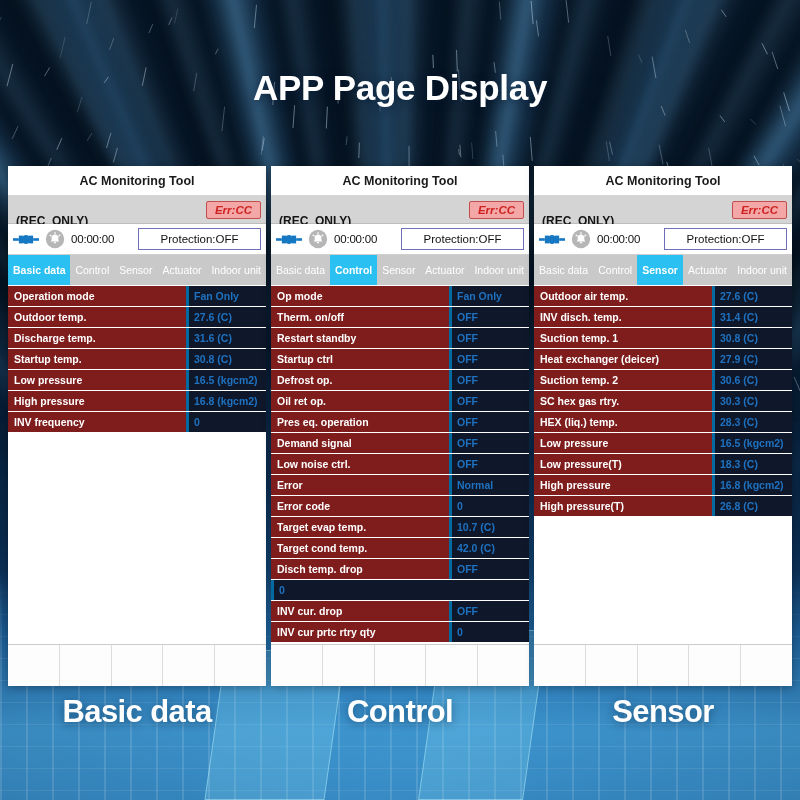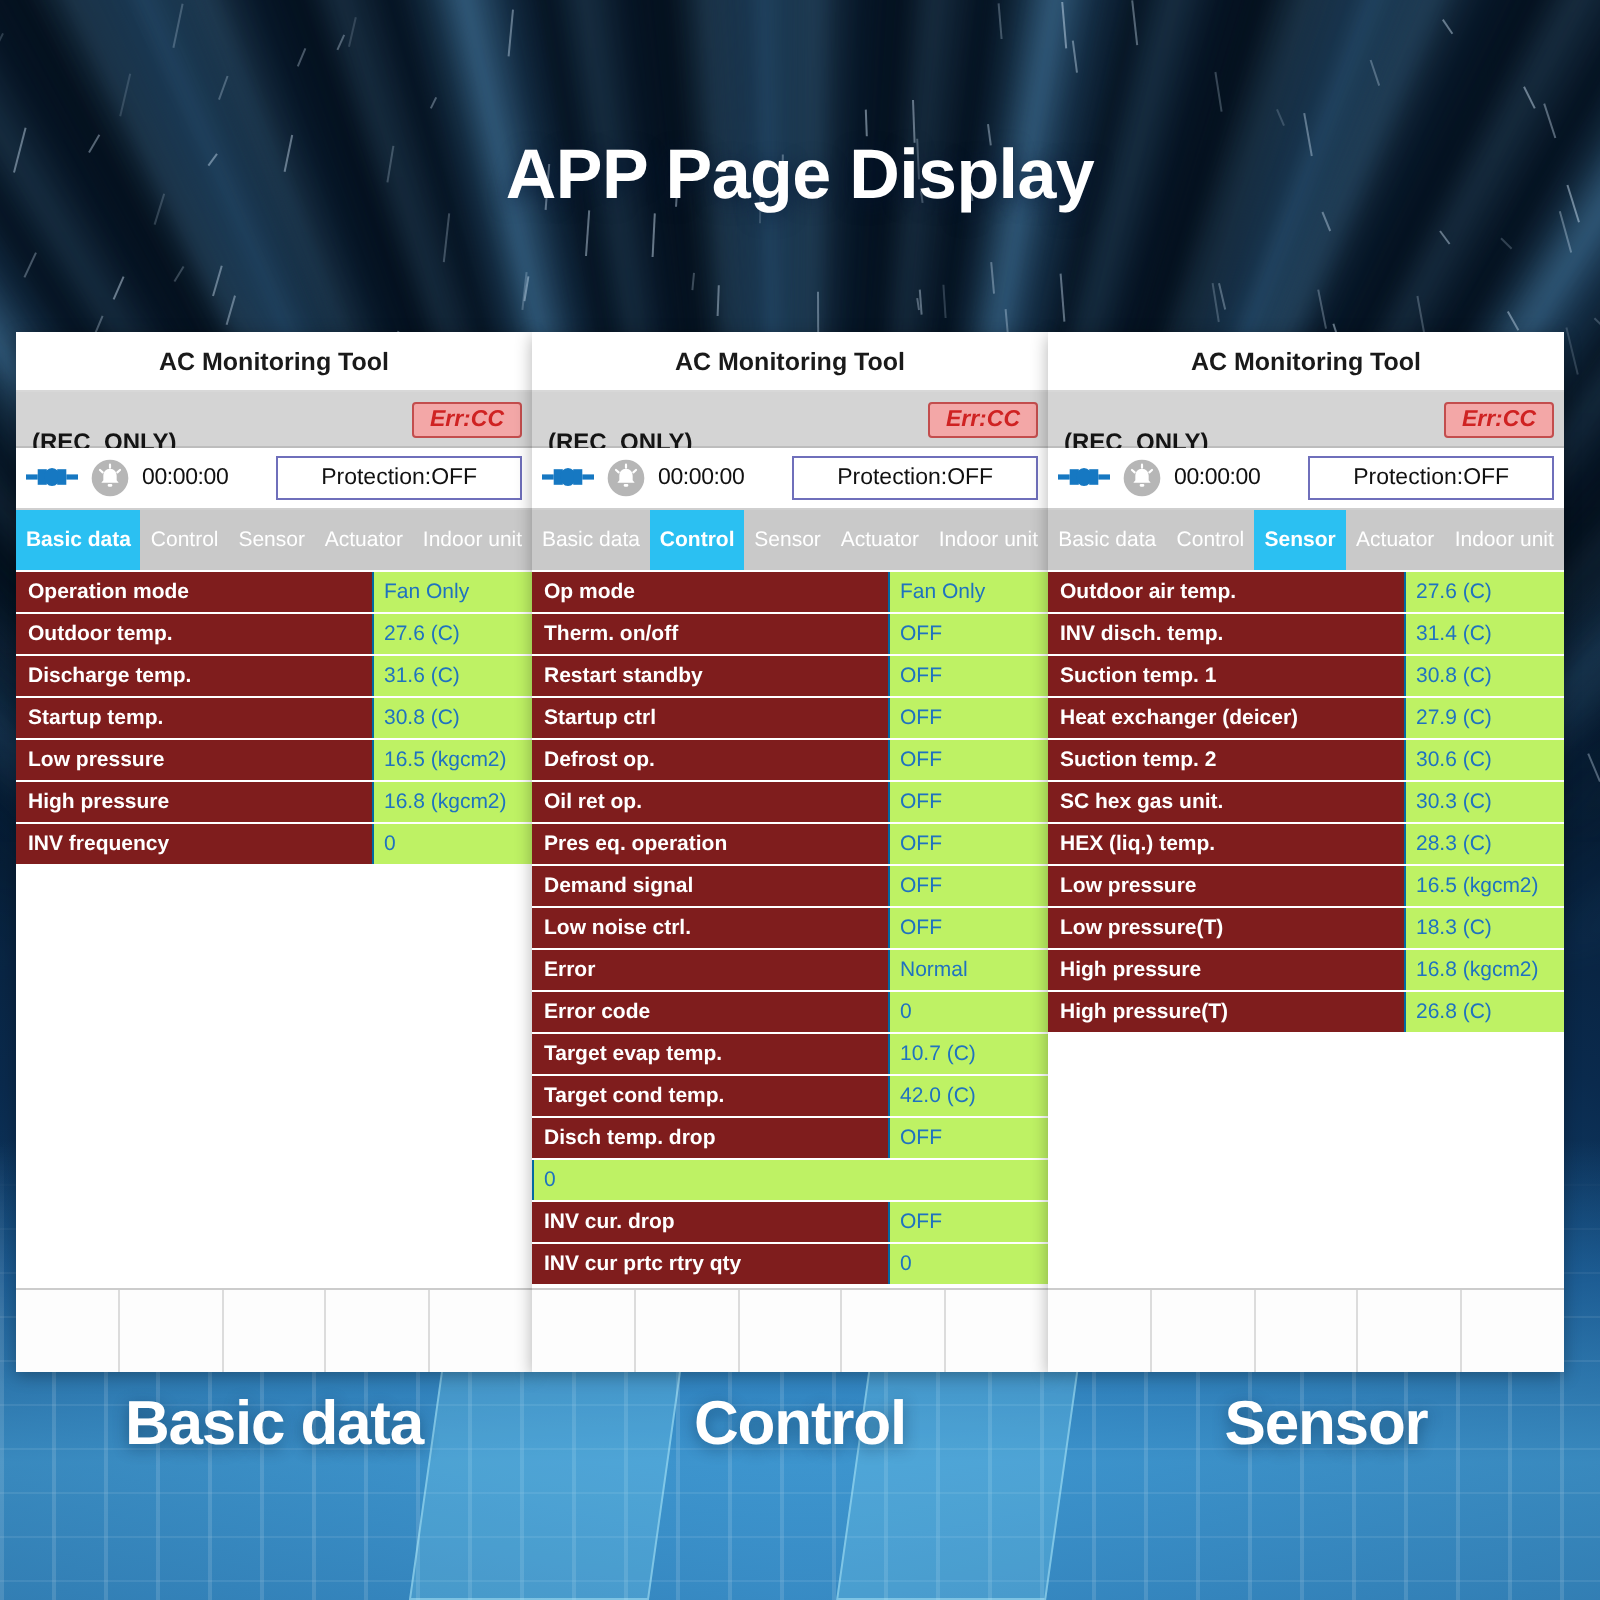--- a/index.html
+++ b/index.html
@@ -100,20 +100,21 @@
   }
 
   
   #panels {
     position: absolute;
     top: 166px; left: 8px;
     width: 784px;
     height: 508px;
     z-index: 12;
     display: flex;
+    justify-content: space-between;
   }
   .phone {
     width: 258px;
     height: 520px;
     background: #ffffff;
     display: flex;
     flex-direction: column;
     box-shadow: 0 2px 8px rgba(0,0,0,.30);
     overflow: hidden;
     position: relative;
@@ -223,27 +224,27 @@
     color: #ffffff;
     font-size: 10.5px;
     font-weight: bold;
     line-height: 21px;
     padding-left: 6px;
     overflow: hidden;
     white-space: nowrap;
   }
   .row .v {
     flex: 1;
-    background: #bef264;
+    background: #0f172a;
     color: #1f72c0;
     font-size: 10.5px;
-    font-weight: normal;
+    font-weight: bold;
     line-height: 21px;
     padding-left: 5px;
-    border-left: 1px solid #0369a1;
+    border-left: 3px solid #0369a1;
     overflow: hidden;
     white-space: nowrap;
   }
 
   .toolbar {
     height: 42px;
     flex: none;
     background: #fdfdfd;
     border-top: 1px solid #cccccc;
     display: flex;
@@ -784,21 +785,21 @@
         </div>
         <div class="row">
           <div class="k">Heat exchanger (deicer)</div>
           <div class="v">27.9 (C)</div>
         </div>
         <div class="row">
           <div class="k">Suction temp. 2</div>
           <div class="v">30.6 (C)</div>
         </div>
         <div class="row">
-          <div class="k">SC hex gas unit.</div>
+          <div class="k">SC hex gas rtry.</div>
           <div class="v">30.3 (C)</div>
         </div>
         <div class="row">
           <div class="k">HEX (liq.) temp.</div>
           <div class="v">28.3 (C)</div>
         </div>
         <div class="row">
           <div class="k">Low pressure</div>
           <div class="v">16.5 (kgcm2)</div>
         </div>

